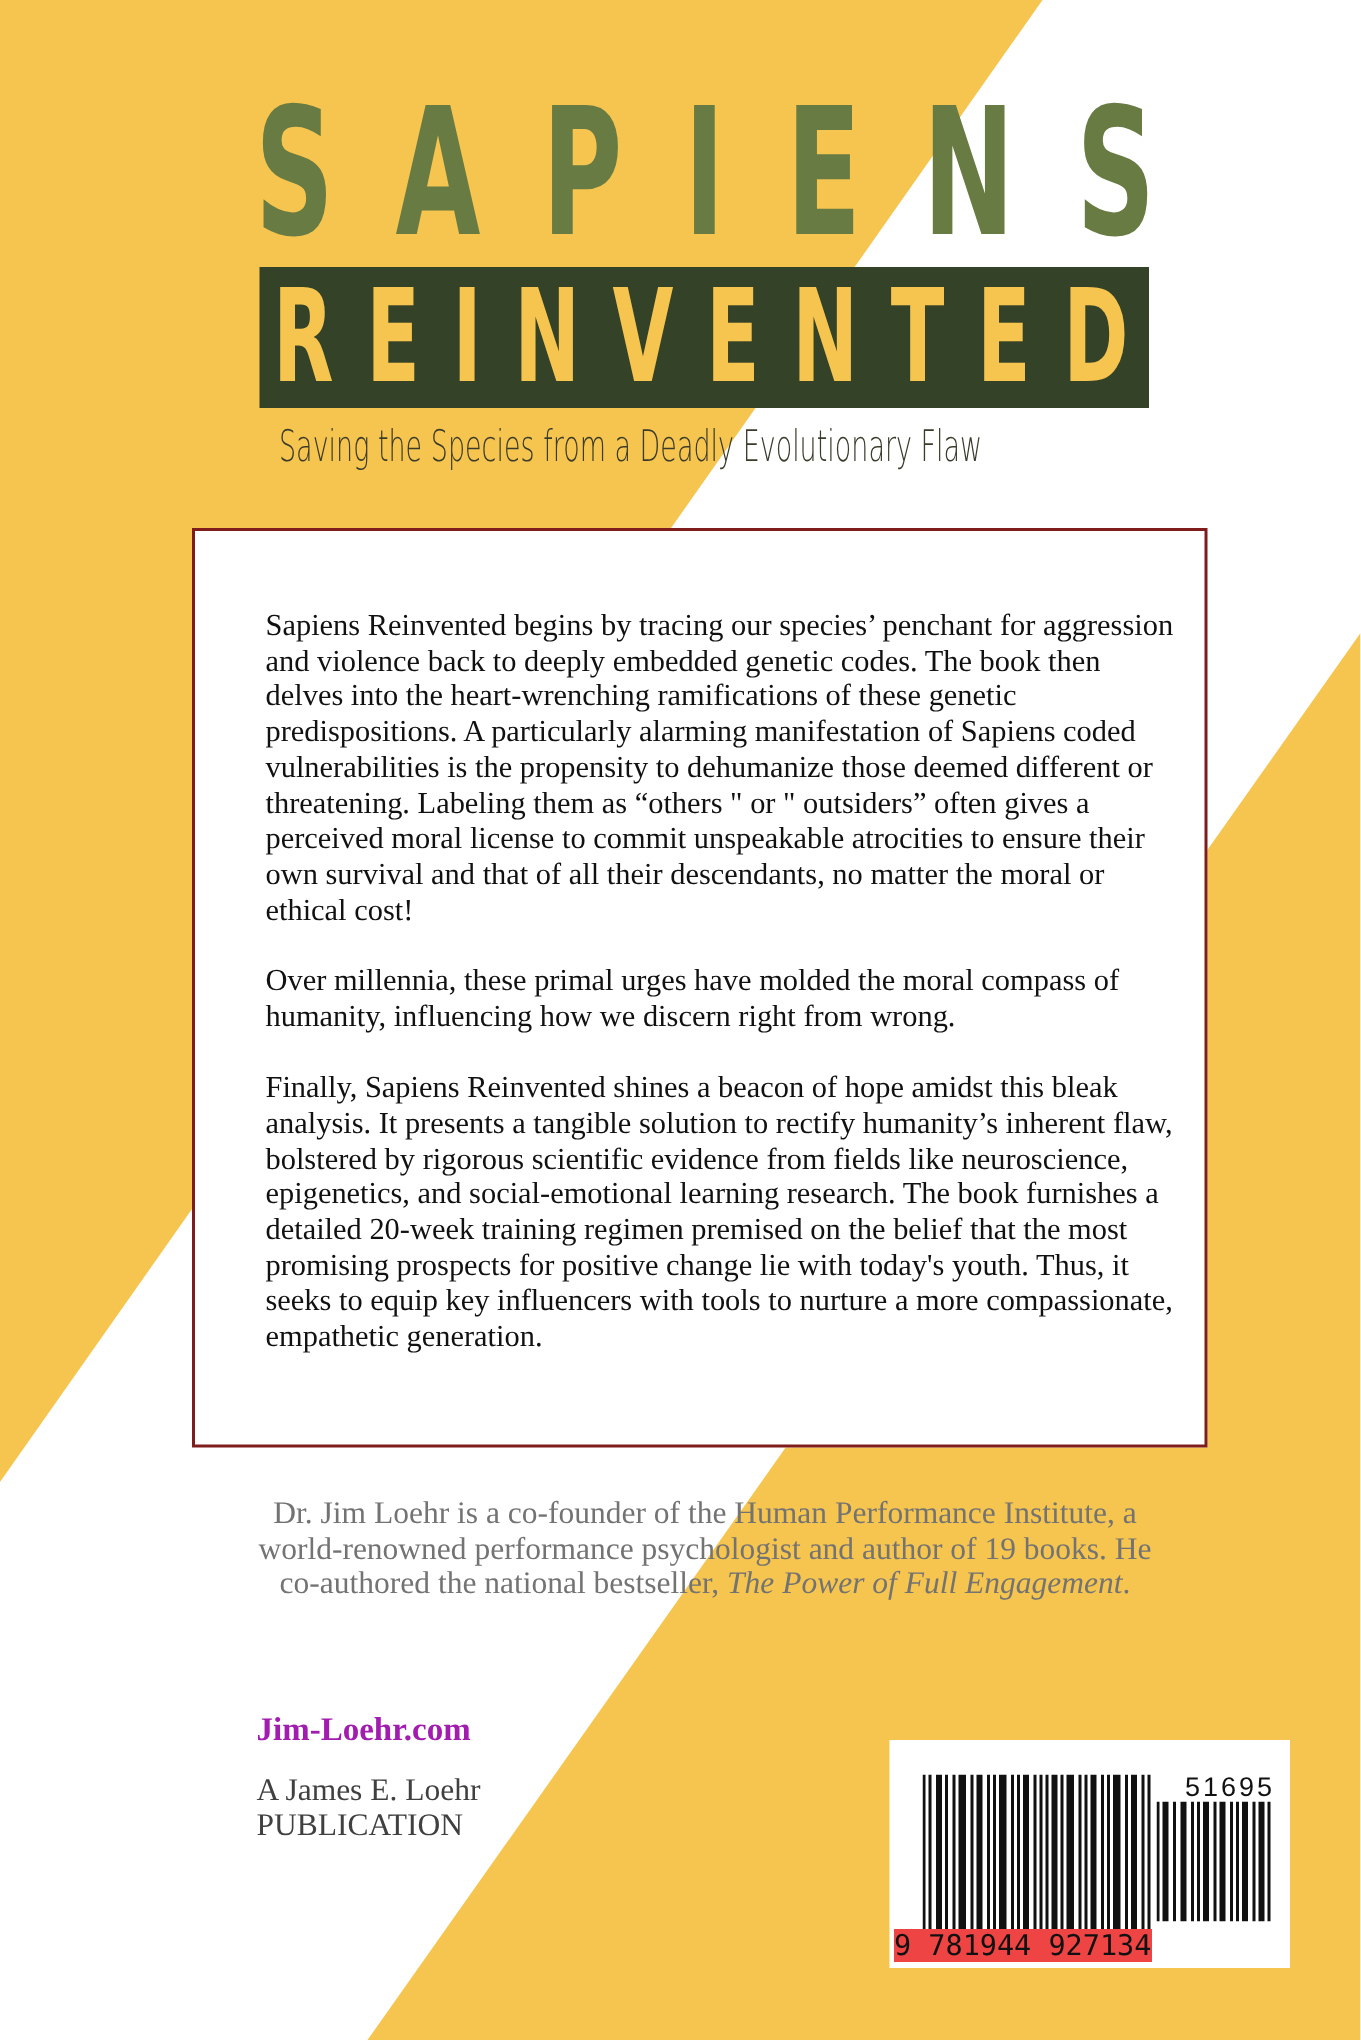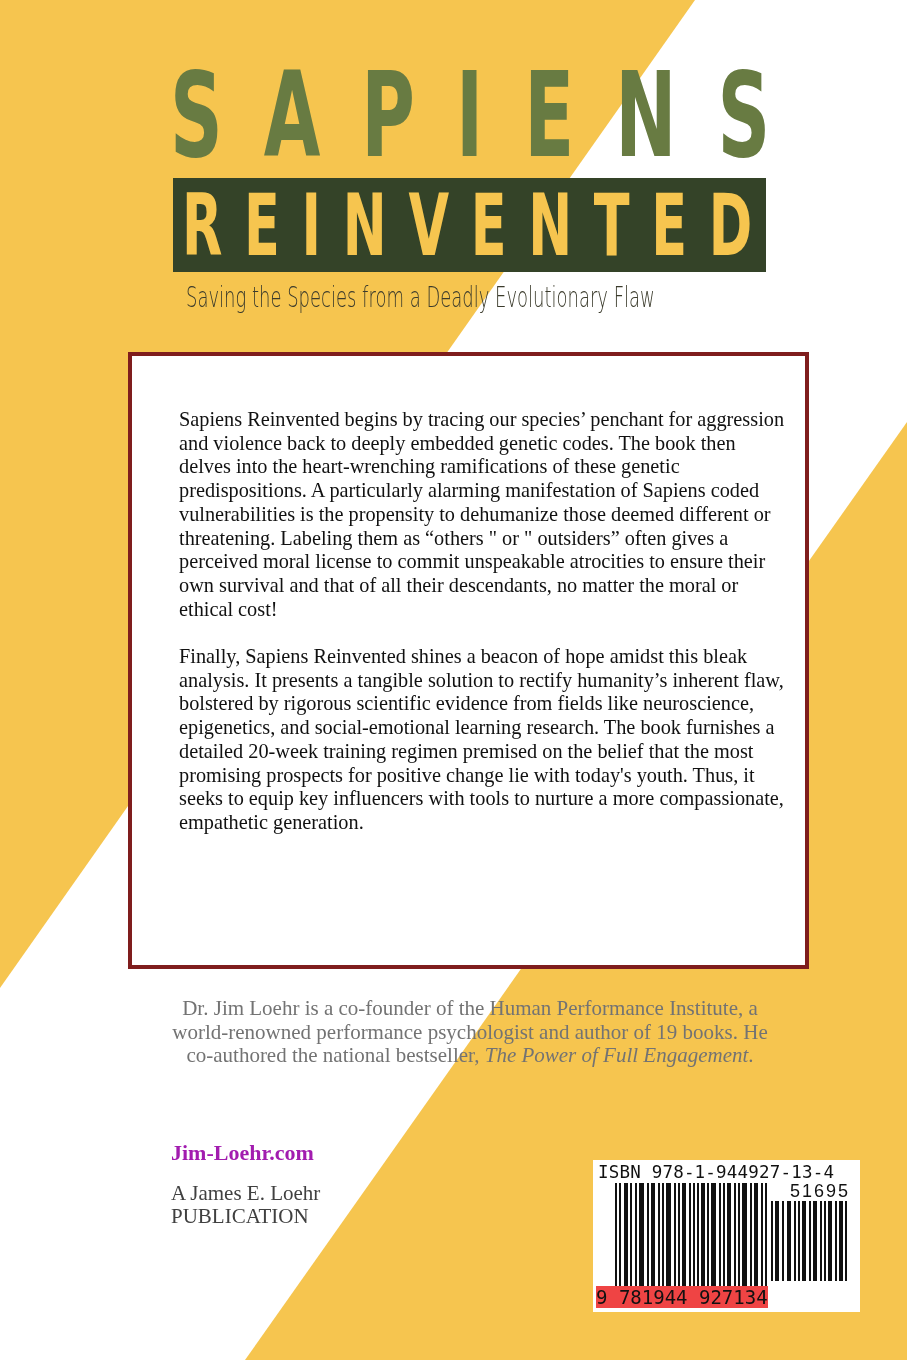--- a/index.html
+++ b/index.html
@@ -23,21 +23,21 @@
     color: #f6c54f; display: flex; justify-content: space-between; align-items: center;
     transform: scaleX(0.61); transform-origin: left center;
   }
   .subtitle {
     position: absolute; left: 186px; top: 280px; width: 900px;
     font-family: "DejaVu Sans", sans-serif; font-size: 29px; color: #3b3b2c;
     transform: scaleX(0.62); transform-origin: left top; white-space: nowrap; font-weight: 300;
   }
   .card {
     position: absolute; left: 128px; top: 352px; width: 673px; height: 609px;
-    background: #ffffff; border: 4px solid #7f1d1d;
+    background: #ffffff; border: 2px solid #7f1d1d;
     box-sizing: content-box;
   }
   .card-text {
     position: absolute; left: 47px; top: 52px; width: 610px;
     font-family: "Liberation Serif", serif; font-size: 20.3px; line-height: 23.7px; color: #111;
   }
   .card-text p { margin: 0 0 23.7px 0; }
   .bio {
     position: absolute; left: 160px; top: 997px; width: 620px; text-align: center;
     font-family: "Liberation Serif", serif; font-size: 21px; line-height: 23.5px; color: #737373;
@@ -101,37 +101,37 @@
   <span>T</span>
   <span>E</span>
   <span>D</span>
 </div>
 
 <div class="subtitle">Saving the Species from a Deadly Evolutionary Flaw</div>
 
 <div class="card">
   <div class="card-text">
     <p>Sapiens Reinvented begins by tracing our species’ penchant for aggression and violence back to deeply embedded genetic codes. The book then delves into the heart-wrenching ramifications of these genetic predispositions. A particularly alarming manifestation of Sapiens coded vulnerabilities is the propensity to dehumanize those deemed different or threatening. Labeling them as “others " or " outsiders” often gives a perceived moral license to commit unspeakable atrocities to ensure their own survival and that of all their descendants, no matter the moral or ethical cost!</p>
+    <p>Over millennia, these primal urges have molded the moral compass of humanity, influencing how we discern right from wrong.</p>
     <p>Finally, Sapiens Reinvented shines a beacon of hope amidst this bleak analysis. It presents a tangible solution to rectify humanity’s inherent flaw, bolstered by rigorous scientific evidence from fields like neuroscience, epigenetics, and social-emotional learning research. The book furnishes a detailed 20-week training regimen premised on the belief that the most promising prospects for positive change lie with today's youth. Thus, it seeks to equip key influencers with tools to nurture a more compassionate, empathetic generation.</p>
   </div>
 </div>
 
 <div class="bio">
   <span>Dr. Jim Loehr is a co-founder of the Human Performance Institute, a world-renowned performance psychologist and author of 19 books. He co-authored the national bestseller, </span><i>The Power of Full Engagement</i><span>.</span>
 </div>
 
 <div class="site">Jim-Loehr.com</div>
 
 <div class="publisher">
   <div>A James E. Loehr</div>
   <div>PUBLICATION</div>
 </div>
 
 <div class="barcode">
-  <div class="isbn-text">ISBN 978-1-944927-13-4</div>
   <div class="price-code">51695</div>
   <svg class="bars-main" width="160" height="115" viewBox="0 0 160 115">
     <g fill="#111">
       <rect x="0" y="0" width="2" height="115"></rect>
         <rect x="4" y="0" width="2" height="115"></rect>
       <rect x="9" y="0" width="4" height="105"></rect>
         <rect x="15" y="0" width="2" height="105"></rect>
       <rect x="20" y="0" width="2" height="105"></rect>
         <rect x="24" y="0" width="5" height="105"></rect>
       <rect x="32" y="0" width="2" height="105"></rect>

